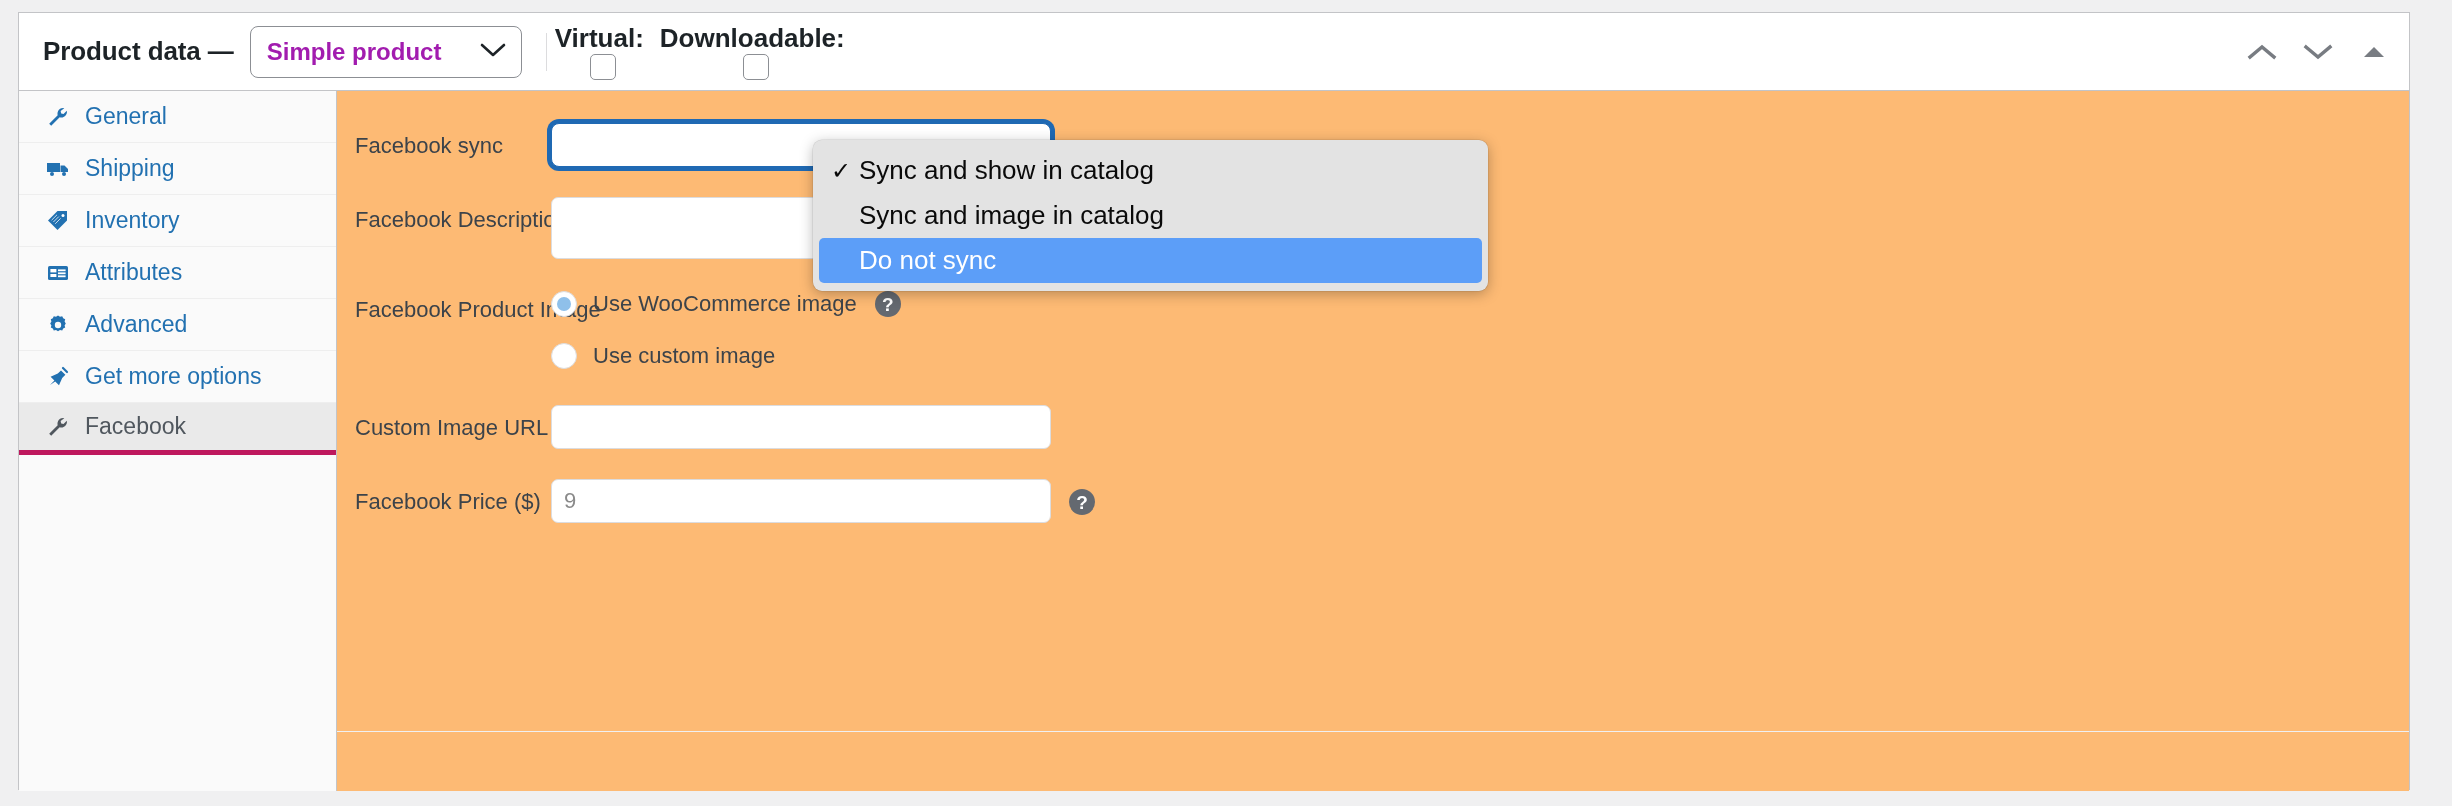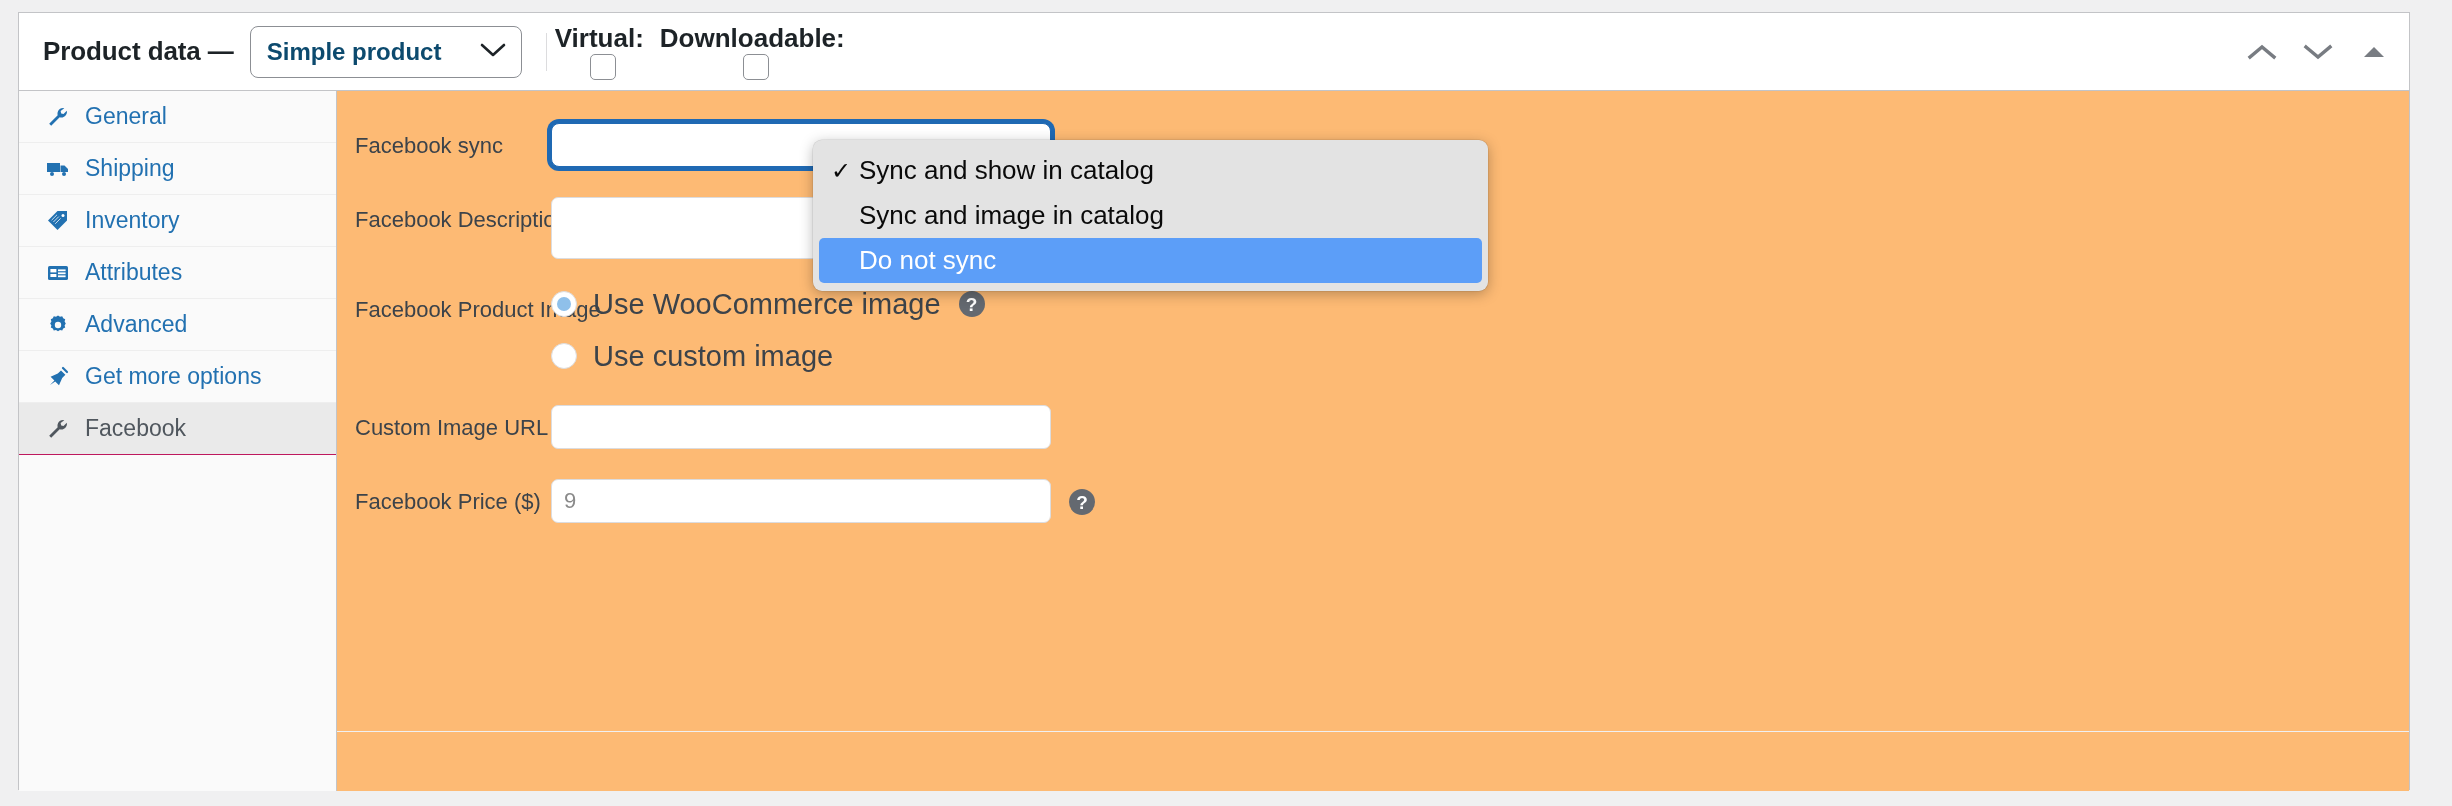--- a/index.html
+++ b/index.html
@@ -36,21 +36,21 @@
   }
   .type-select-wrap{
     position:relative; margin-left:16px;
   }
   .type-select{
     width:272px; height:52px;
     border:1px solid #8c8f94;
     border-radius:8px;
     background:#fff;
     font-family:"Liberation Sans", sans-serif;
-    font-size:24px; font-weight:bold; color:#0c4a6e;
+    font-size:24px; font-weight:bold; color:#a21caf;
     padding:0 46px 0 16px;
     box-sizing:border-box;
     appearance:none; -webkit-appearance:none;
     line-height:50px;
     display:flex; align-items:center;
     cursor:pointer;
   }
   .type-select-arrow{
     position:absolute; right:16px; top:50%;
     transform:translateY(-50%);
@@ -115,21 +115,21 @@
     margin-right:14px;
     flex:0 0 26px;
   }
   .tab .tab-label{
     font-size:23px;
     color:#2271b1;
     white-space:nowrap;
   }
   .tab.active{
     background:#eaeaea;
-    border-bottom:1px solid #be185d;
+    border-bottom:5px solid #be185d;
   }
   .tab.active .tab-label{color:#50575e;}
 
   .panel{
     position:absolute; left:318px; top:0;
     right:0; height:100%;
     background:#fdba74;
   }
   .panel-inner{
     position:relative;
@@ -220,21 +220,21 @@
     display:flex;align-items:center;justify-content:center;
     margin-right:16px;
     flex:0 0 26px;
     cursor:pointer;
   }
   .radio .dot{
     width:14px;height:14px;border-radius:50%;
     background:#8fc0ea;
   }
   .radio-label{
-    font-size:29px;color:#3c434a;white-space:nowrap;
+    font-size:22px;color:#3c434a;white-space:nowrap;
   }
 
   .panel-divider{
     position:absolute;
     left:0; right:0;
     height:1px;
     background:#f0f0f1;
   }
 
   

